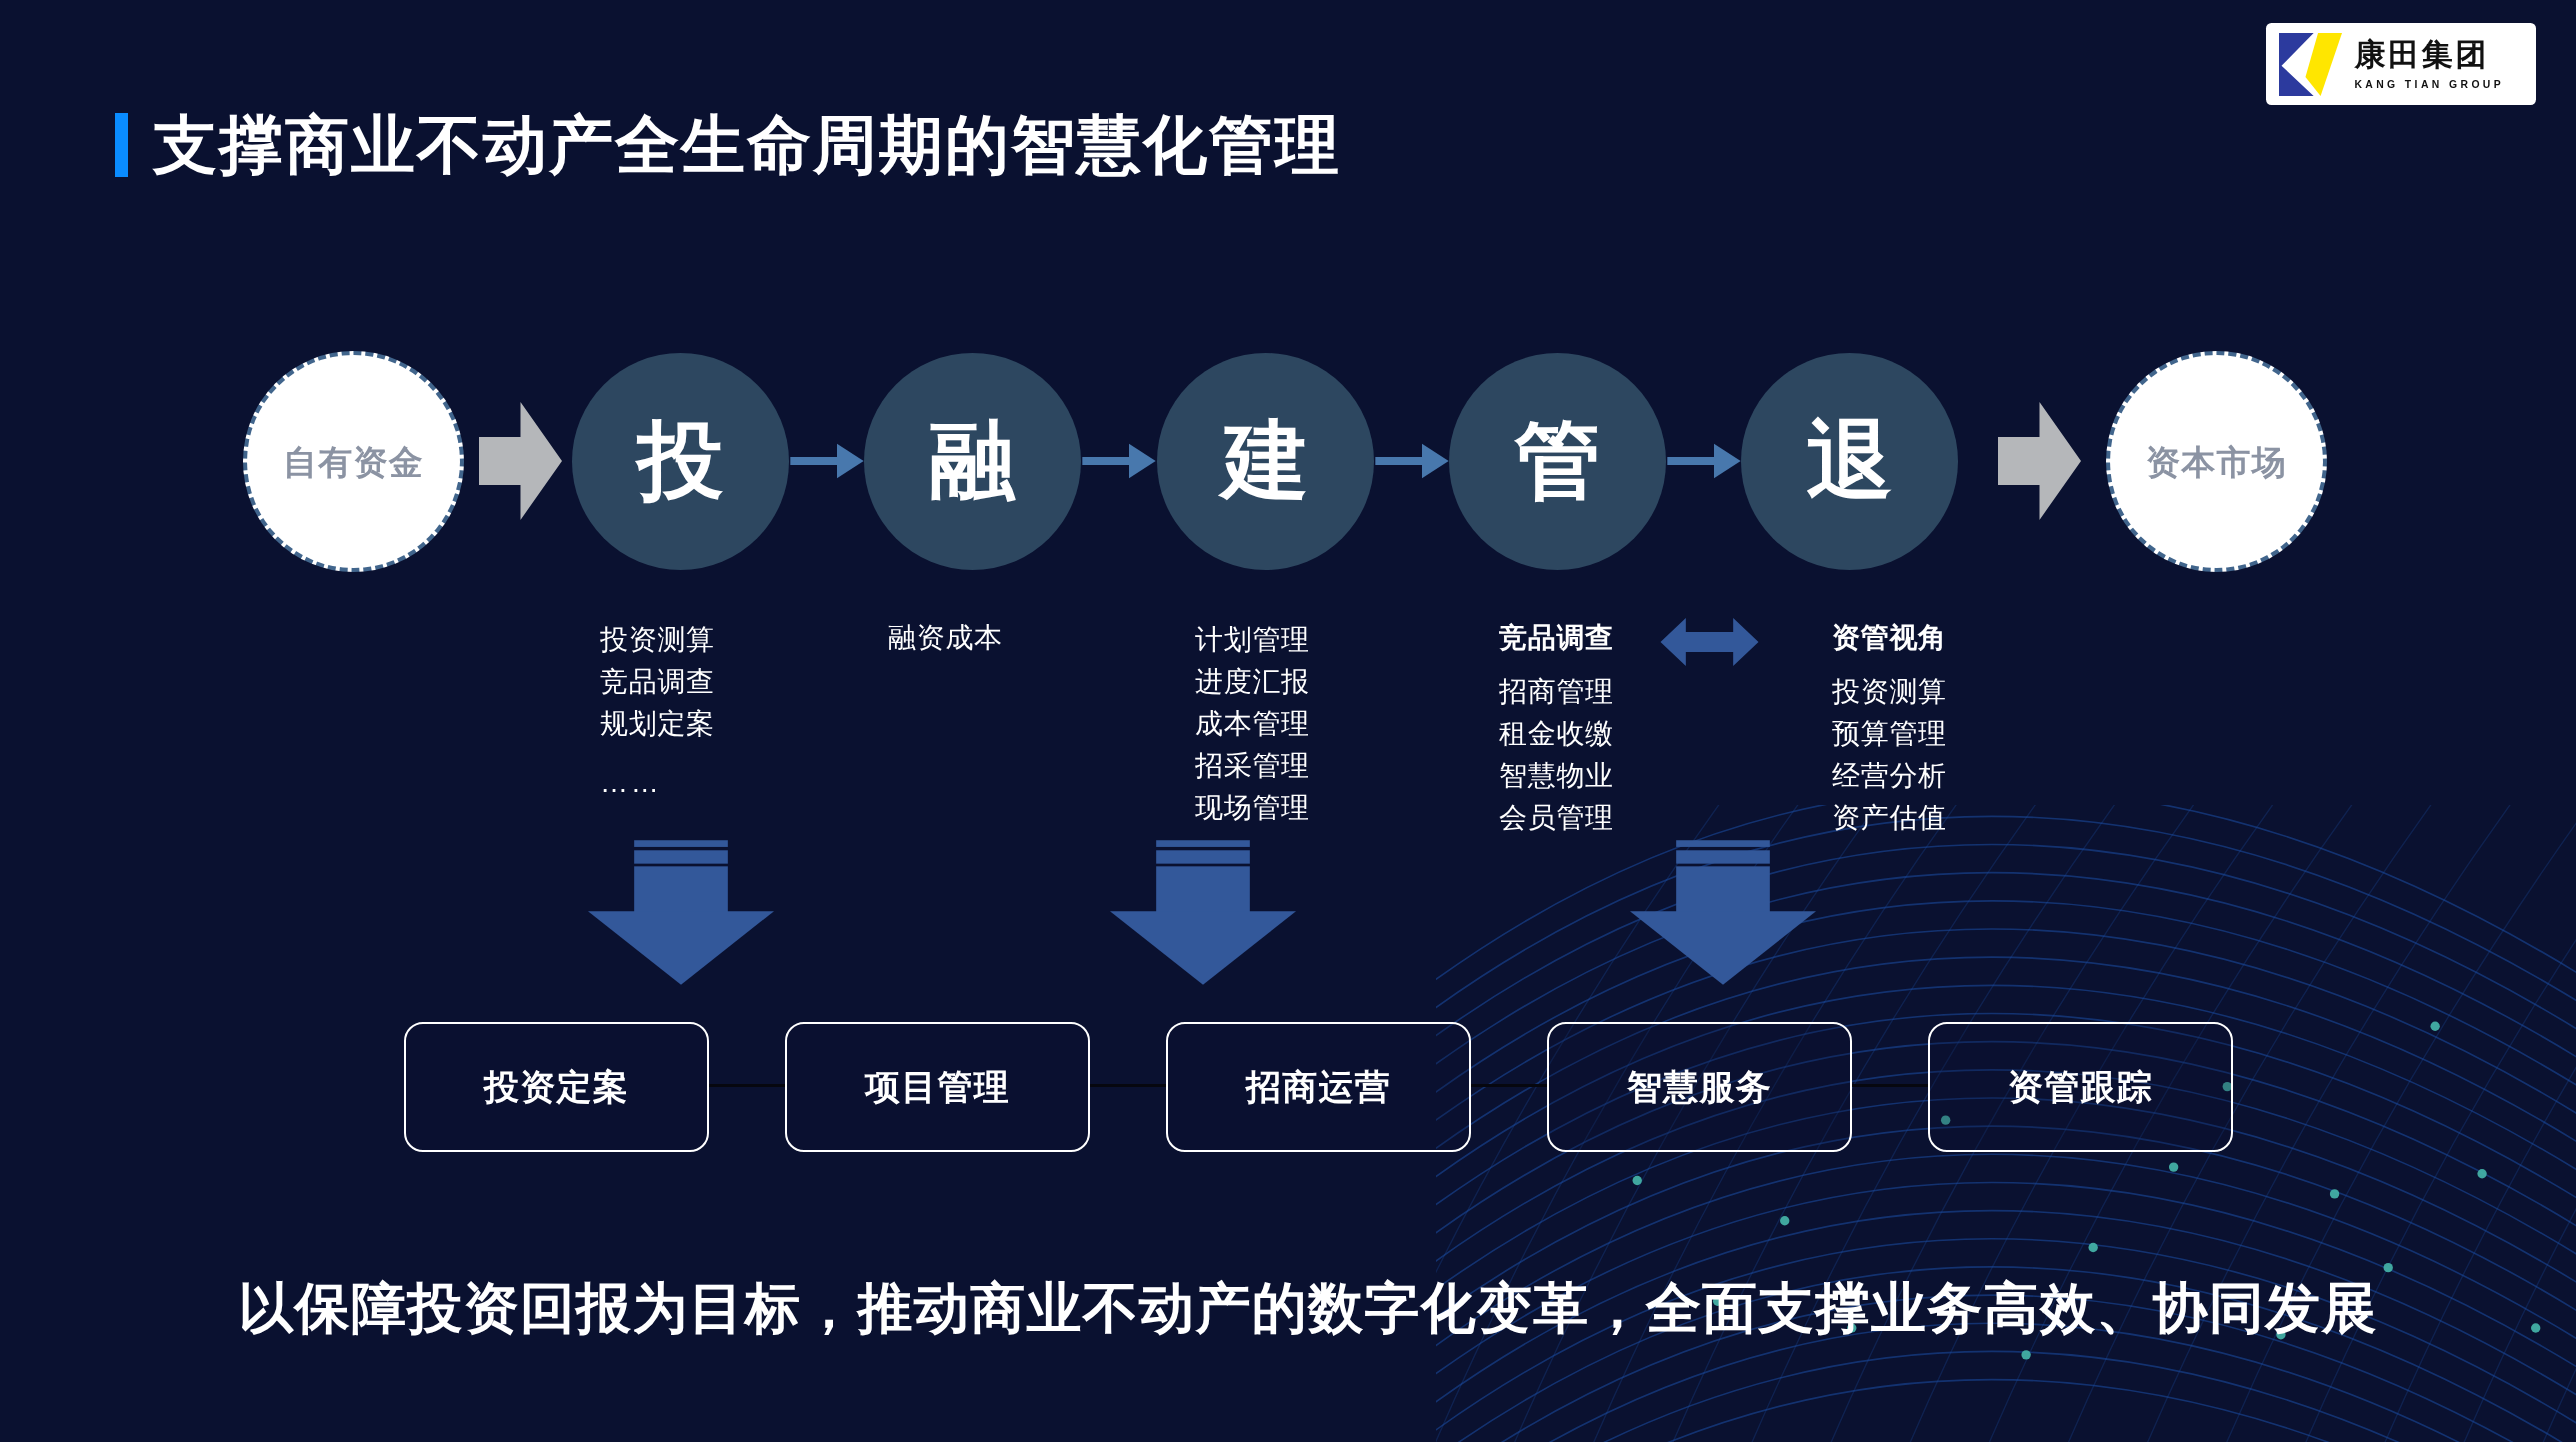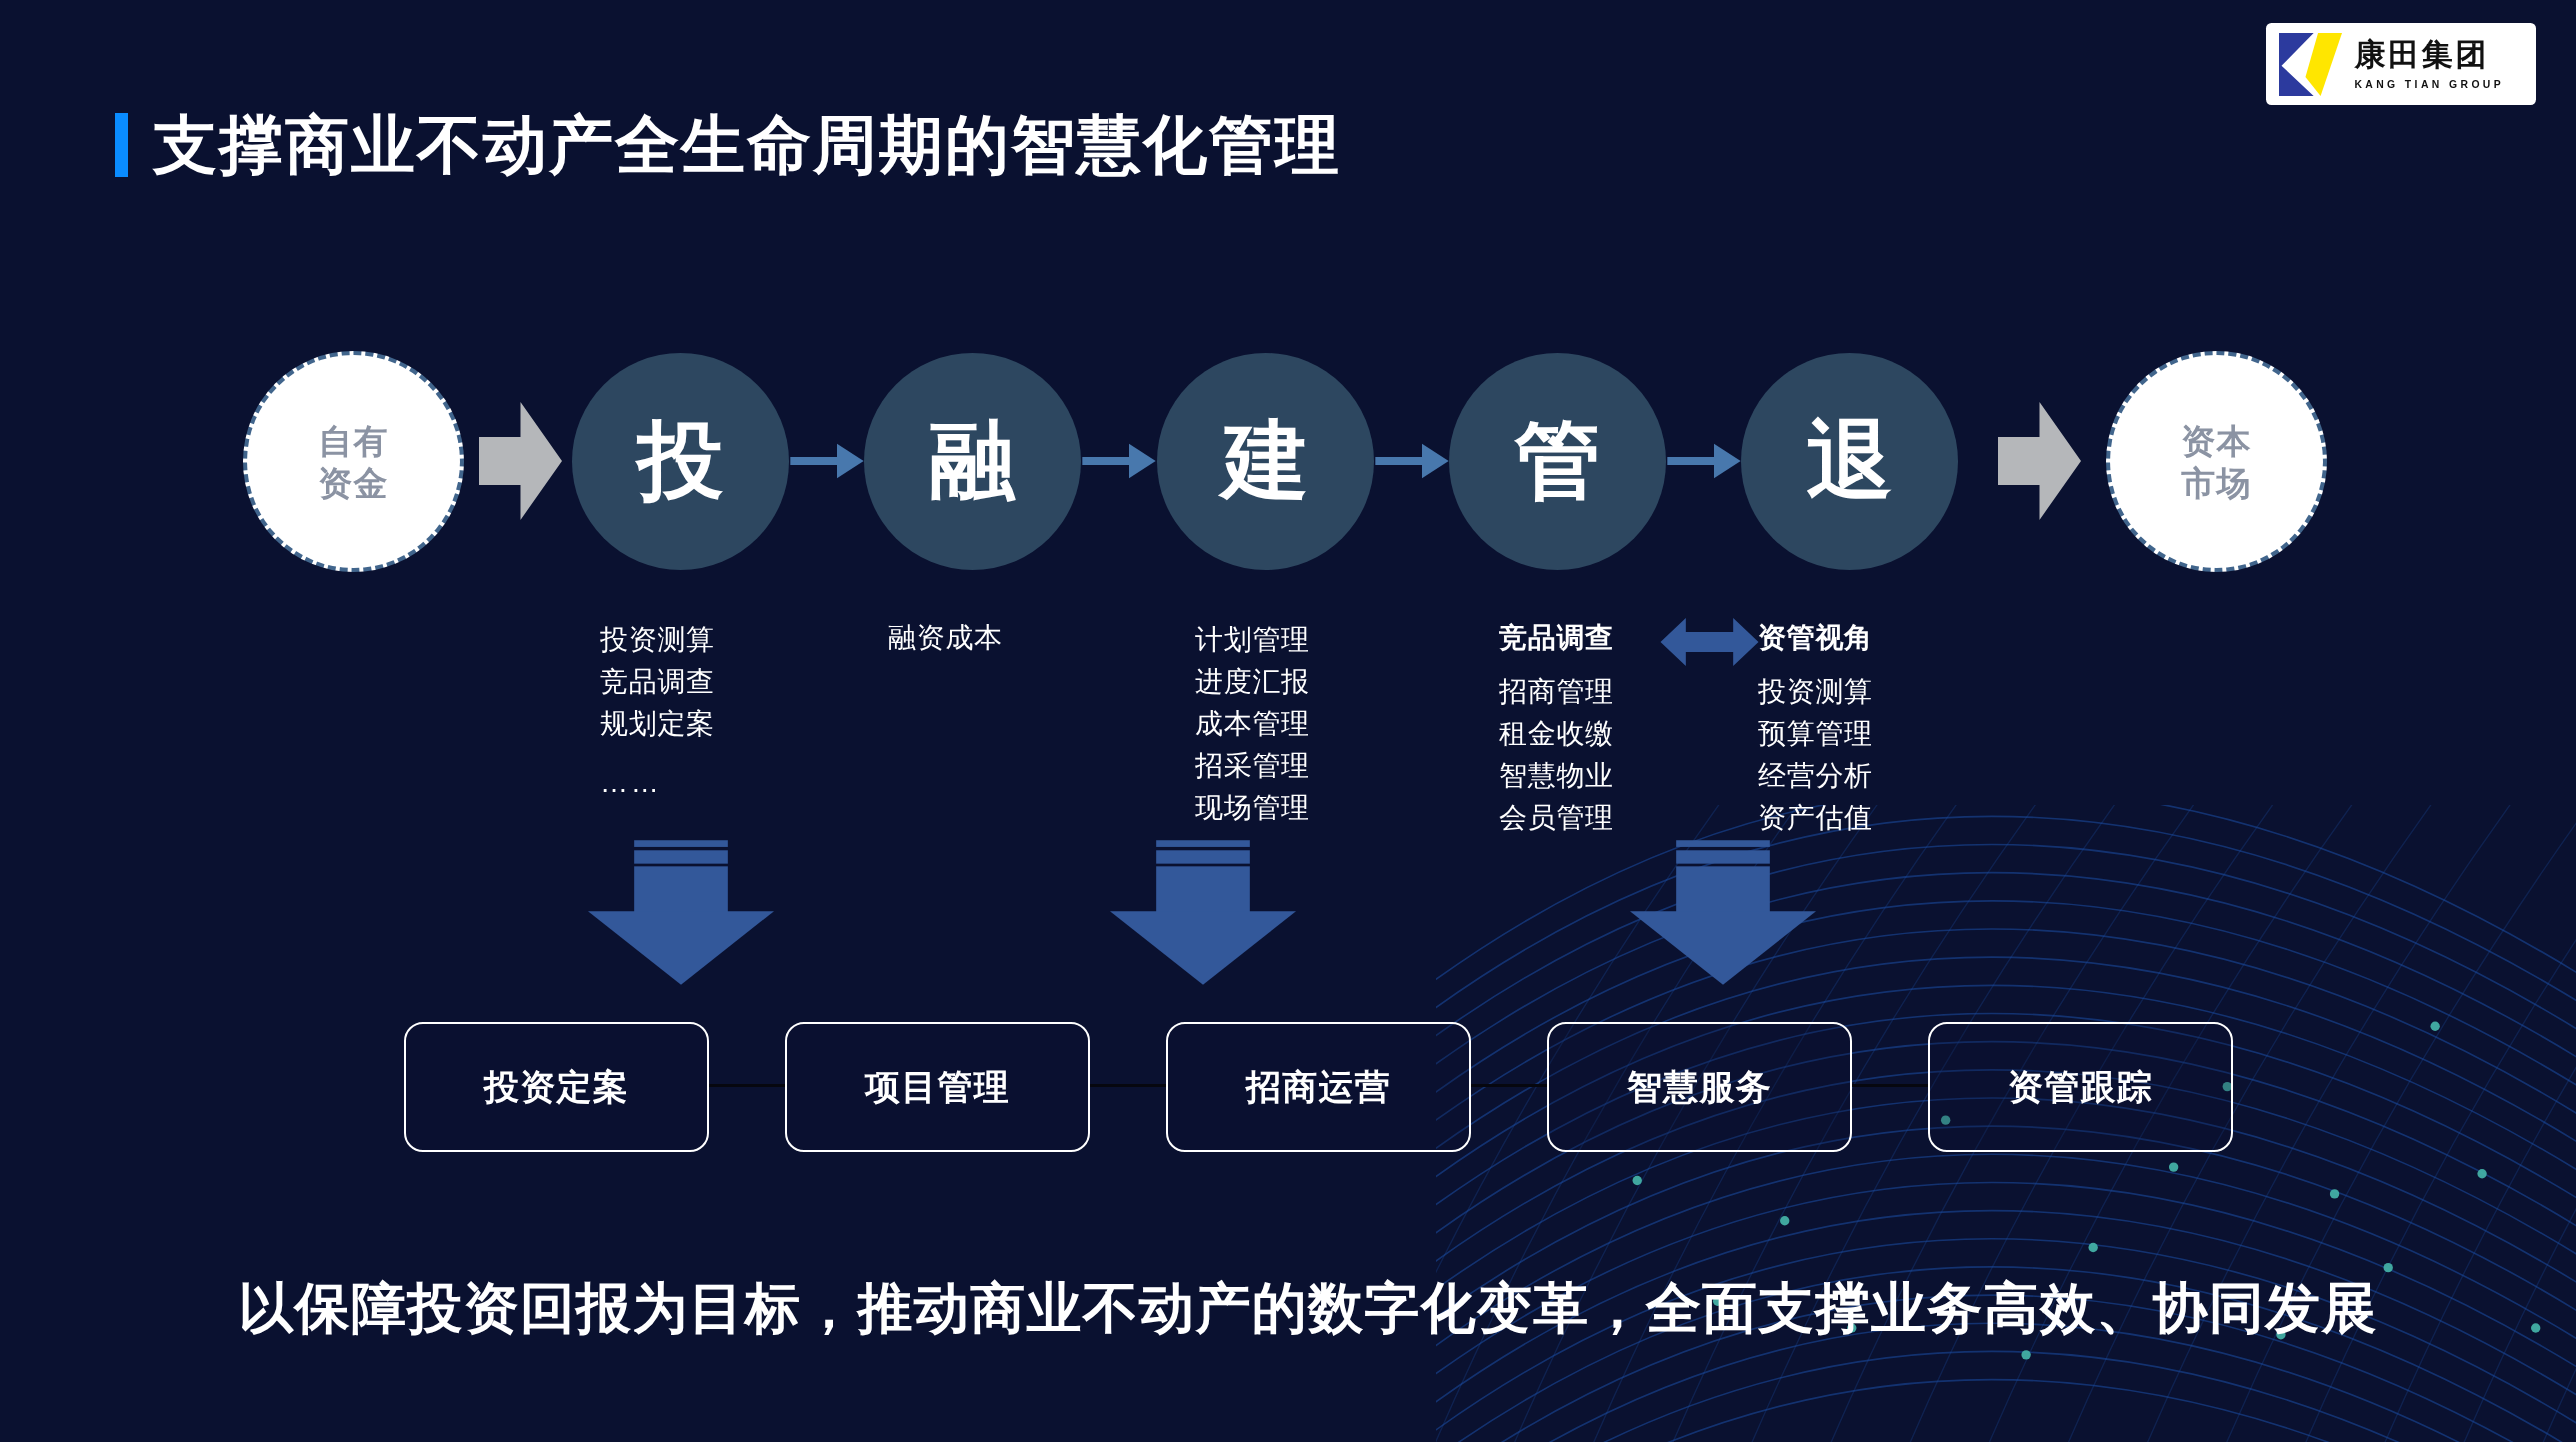--- a/index.html
+++ b/index.html
@@ -30,21 +30,21 @@
 
   
   .title-bar{position:absolute;left:115px;top:113px;width:13.4px;height:64px;background:var(--accent);}
   .title{position:absolute;left:153px;top:102px;font-size:64px;font-weight:bold;color:var(--white);
          letter-spacing:2px;white-space:nowrap;}
 
   
   .circle{position:absolute;width:221px;height:221px;border-radius:50%;display:flex;align-items:center;justify-content:center;}
   .circle.white{background:var(--white);border:4.7px dashed var(--dashBorder);}
   .circle.dark{width:217px;height:217px;background:var(--circleFill);}
-  .circle-label{display:flex;flex-direction:column;align-items:center;color:var(--slateText);
+  .circle-label{display:flex;flex-direction:row;align-items:center;color:var(--slateText);
                 font-size:34px;font-weight:bold;line-height:42px;letter-spacing:1.3px;}
   .stage-char{color:var(--white);font-size:86px;font-weight:bold;}
 
   .flow-arrow{position:absolute;width:74px;height:40px;}
   .gray-arrow{position:absolute;width:83px;height:118px;}
 
   
   .col{position:absolute;color:var(--white);font-size:28px;line-height:42px;letter-spacing:0.7px;}
   .col-header{font-weight:bold;margin-bottom:12px;}
   .col-item.dots{margin-top:17.4px;letter-spacing:2.7px;}
@@ -219,21 +219,21 @@
       <div class="col-item">招商管理</div>
       <div class="col-item">租金收缴</div>
       <div class="col-item">智慧物业</div>
       <div class="col-item">会员管理</div>
     </div>
 
     <svg class="dbl-arrow" viewBox="0 0 147 84">
       <polygon points="0,42 38,6 38,27 109,27 109,6 147,42 109,78 109,57 38,57 38,78" fill="#33589a"></polygon>
     </svg>
 
-    <div class="col" style="left:1758px;top:617px;font-family:Liberation Serif, serif;">
+    <div class="col" style="left:1832px;top:617px;font-family:Liberation Serif, serif;">
       <div class="col-header">资管视角</div>
       <div class="col-item">投资测算</div>
       <div class="col-item">预算管理</div>
       <div class="col-item">经营分析</div>
       <div class="col-item">资产估值</div>
     </div>
 
     <svg class="down-arrow" style="left:588px;" viewBox="0 0 278 216">
       <rect x="69" y="0" width="140" height="10" fill="#33589a"></rect>
       <rect x="69" y="15" width="140" height="20" fill="#33589a"></rect>

